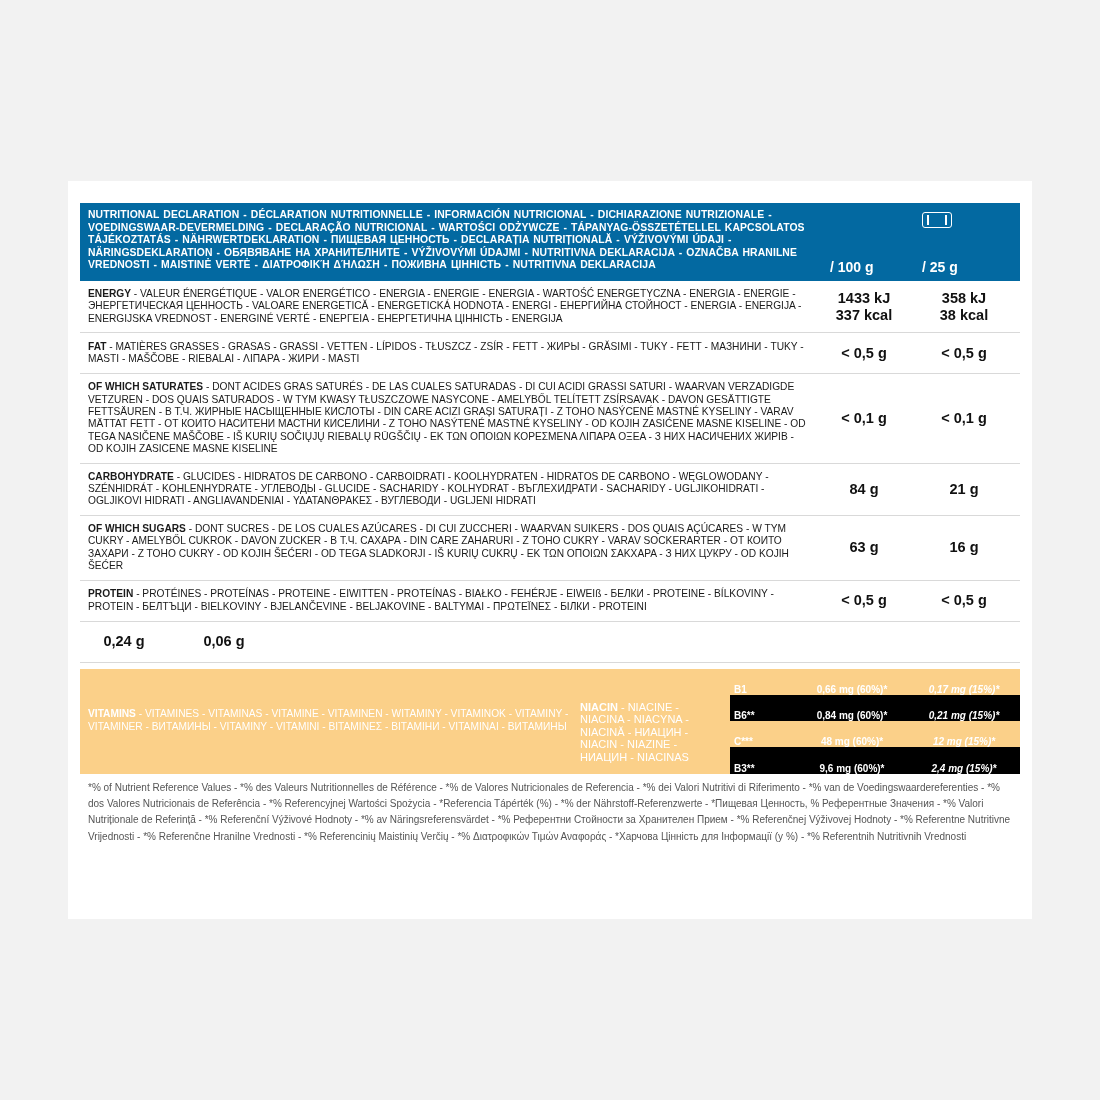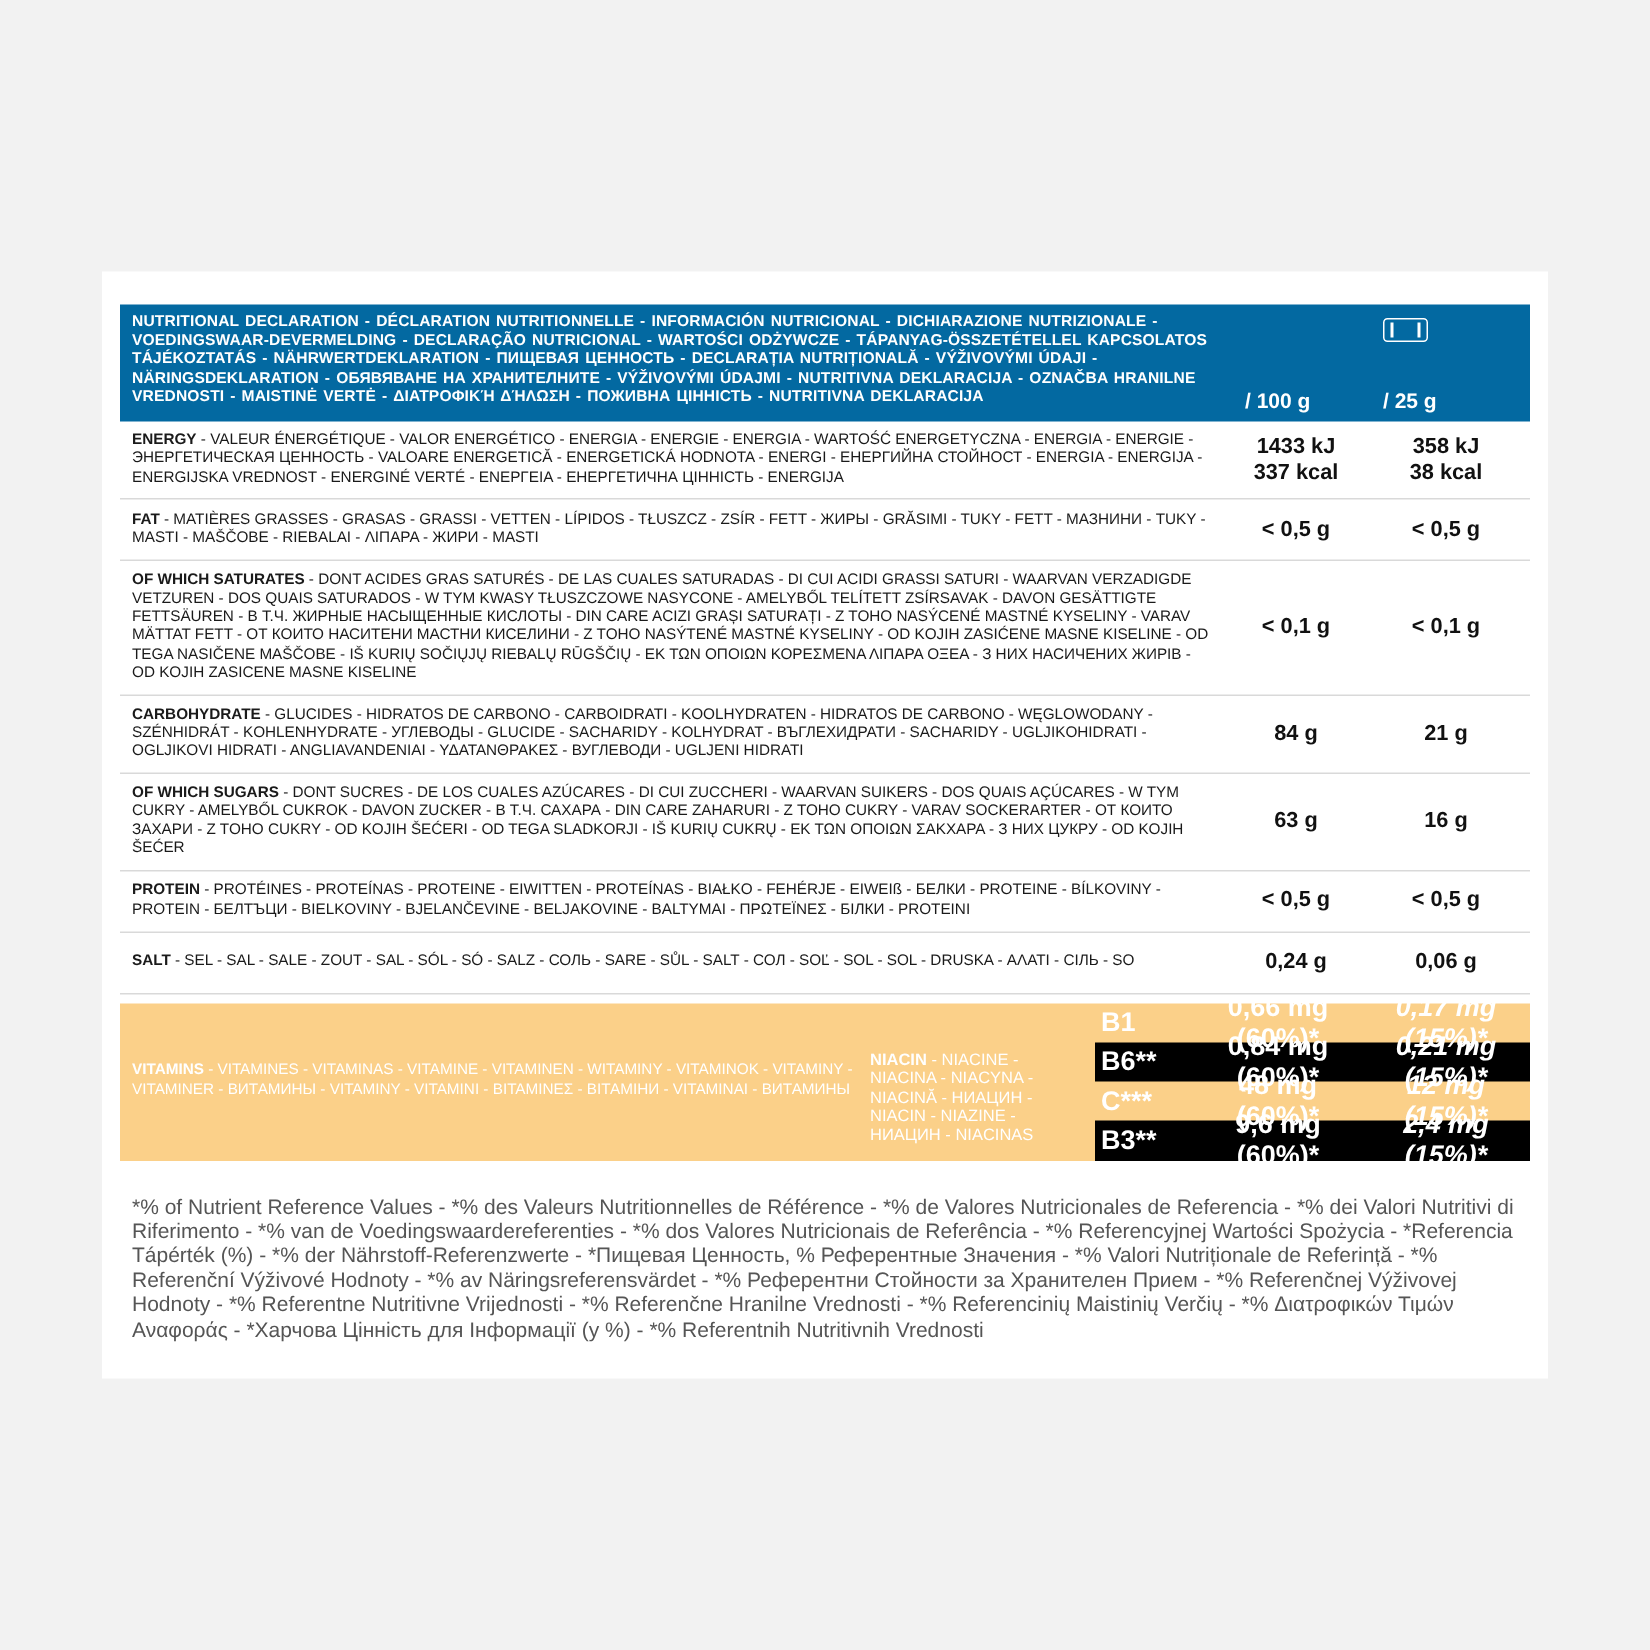--- a/index.html
+++ b/index.html
@@ -140,34 +140,34 @@
     box-sizing: border-box;
   }
   .vit-table {
     flex: 0 0 290px;
     width: 290px;
     box-sizing: border-box;
   }
   .vit-row {
     display: flex;
     height: 26.25px;
-    align-items: center;
-    font-size: 18px;
+    align-items: flex-end;
+    font-size: 10px;
     font-weight: bold;
   }
   .vit-row.alt { background: #000000; }
   .vit-name { flex: 0 0 66px; width: 66px; padding-left: 4px; box-sizing: border-box; }
   .vit-c1 { flex: 0 0 112px; width: 112px; text-align: center; }
   .vit-c2 { flex: 0 0 112px; width: 112px; text-align: center; font-style: italic; }
 
   
   .footnote {
-    margin-top: 22px;
+    margin-top: 6px;
     padding: 0 4px 0 8px;
-    font-size: 14px;
+    font-size: 10px;
     line-height: 16.4px;
     color: #555555;
   }
 </style>
 </head>
 <body>
 
 <div id="card">
   <div id="table">
 
@@ -230,23 +230,20 @@
 
     <div class="row">
       <div class="row-names">
         <b>PROTEIN</b><span> - PROTÉINES - PROTEÍNAS - PROTEINE - EIWITTEN - PROTEÍNAS - BIAŁKO - FEHÉRJE - EIWEIß - БЕЛКИ - PROTEINE - BÍLKOVINY - PROTEIN - БЕЛТЪЦИ - BIELKOVINY - BJELANČEVINE - BELJAKOVINE - BALTYMAI - ΠΡΩΤΕΪΝΕΣ - БІЛКИ - PROTEINI</span>
       </div>
       <div class="row-val">&lt; 0,5 g</div>
       <div class="row-val second">&lt; 0,5 g</div>
     </div>
 
     <div class="row">
-      <div class="row-names">
-        <b>SALT</b><span> - SEL - SAL - SALE - ZOUT - SAL - SÓL - SÓ - SALZ - СОЛЬ - SARE - SŮL - SALT - СОЛ - SOĽ - SOL - SOL - DRUSKA - ΑΛΑΤΙ - СІЛЬ - SO</span>
-      </div>
       <div class="row-val">0,24 g</div>
       <div class="row-val second">0,06 g</div>
     </div>
 
     <div class="vitamins">
       <div class="vit-left">
         <div>
           <b>VITAMINS</b><span> - VITAMINES - VITAMINAS - VITAMINE - VITAMINEN - WITAMINY - VITAMINOK - VITAMINY - VITAMINER - ВИТАМИНЫ - VITAMINY - VITAMINI - ΒΙΤΑΜΙΝΕΣ - ВІТАМІНИ - VITAMINAI - ВИТАМИНЫ</span>
         </div>
       </div>

